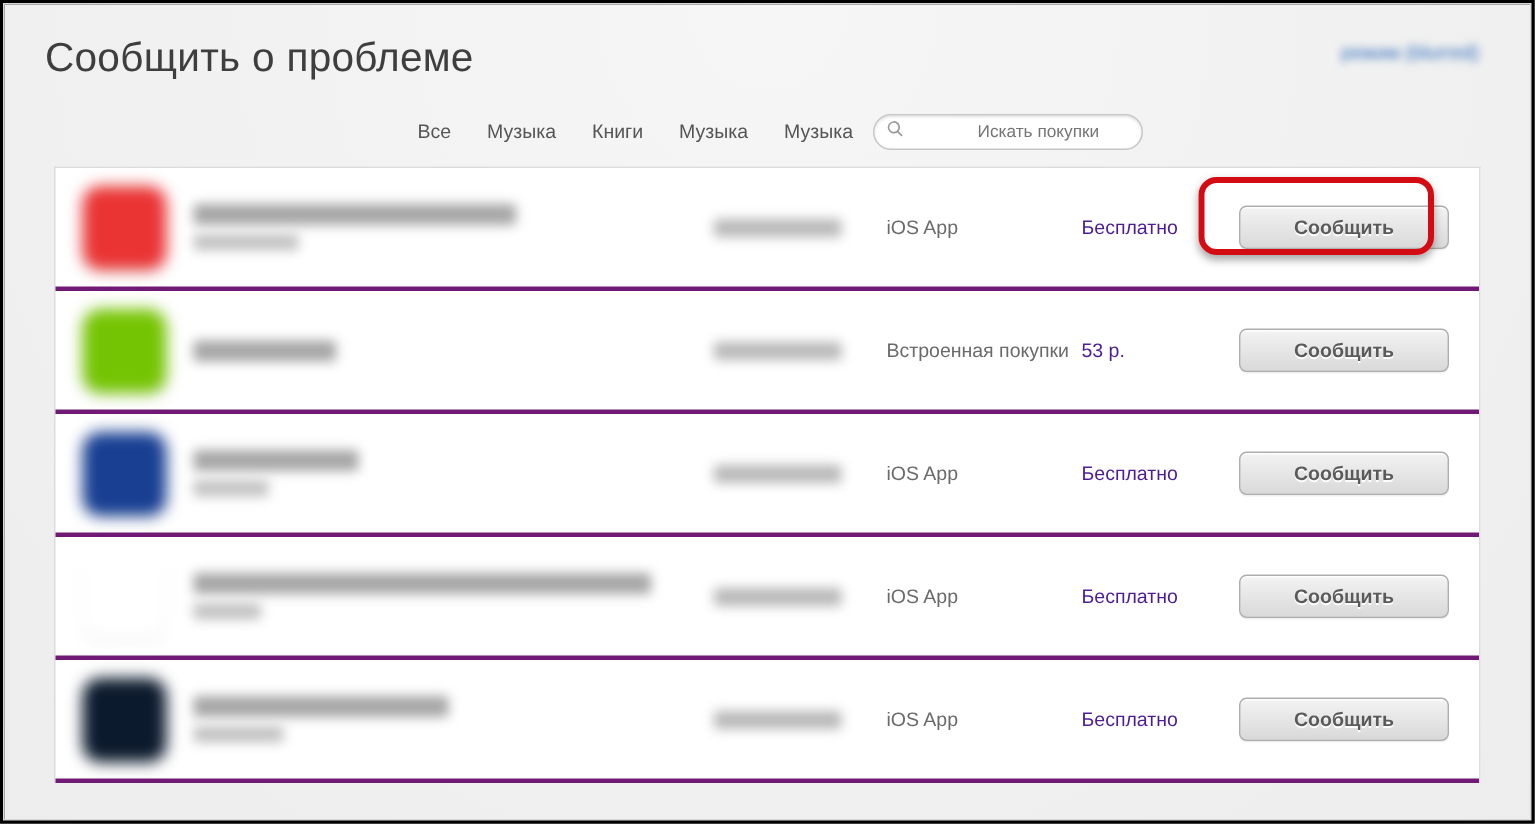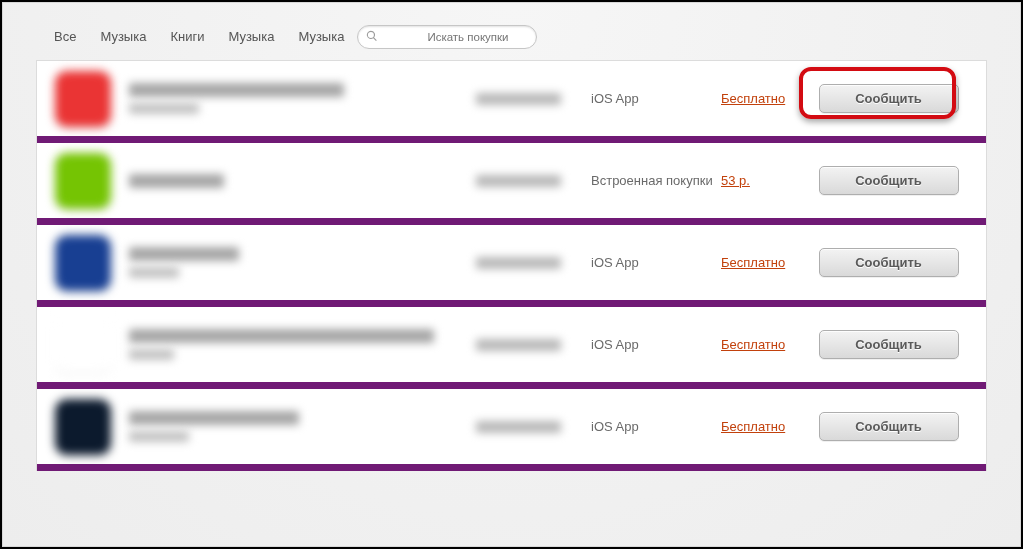--- a/index.html
+++ b/index.html
@@ -31,21 +31,21 @@
   .user-id {
     font-size: 13px;
     color: #2a68b9;
     filter: blur(3px);
     margin-top: 4px;
   }
 
   .navrow {
     display: flex;
     align-items: center;
-    justify-content: flex-start;
+    justify-content: center;
     margin: 20px 34px 0 40px;
   }
   .tabs {
     display: flex;
     align-items: center;
     gap: 0;
   }
   .tab {
     font-size: 13px;
     color: #555;
@@ -100,21 +100,21 @@
     margin: 10px 33px 0 33px;
     background: #ffffff;
     border: 1px solid #dcdcdc;
     border-bottom: none;
     position: relative;
   }
   .row {
     display: flex;
     align-items: center;
     height: 82px;
-    border-bottom: 7px solid #701a75;
+    border-bottom: 3px solid #701a75;
     padding: 0 20px 0 18px;
   }
   .icon {
     width: 56px;
     height: 56px;
     border-radius: 12px;
     flex: none;
     background: #888;
     box-shadow: 0 1px 1px rgba(0,0,0,0.15);
     filter: blur(5px) saturate(1.2);
@@ -130,22 +130,22 @@
   .meta .t2 { height: 11px; background: #c2c2c2; filter: blur(4px); border-radius: 2px; }
   .date {
     width: 85px;
     height: 12px;
     background: #b8b8b8;
     filter: blur(4px);
     border-radius: 2px;
     margin-right: 30px;
   }
   .type  { width: 130px; font-size: 13px; color: #6a6a6a; }
-  .price { width: 90px;  font-size: 13px; color: #c2410c; text-decoration: underline; }
-  .btnwrap { width: 155px; display:flex; justify-content:center; }
+  .price { width: 90px;  font-size: 13px; color: #4c1d95; }
+  .btnwrap { width: 155px; display:flex; justify-content:flex-end; }
   .btn {
     width: 140px;
     height: 29px;
     border-radius: 5px;
     border: 1px solid #aeaeae;
     background: linear-gradient(#f3f3f3, #d9d9d9);
     box-shadow: 0 1px 0 rgba(0,0,0,0.06), inset 0 1px 0 rgba(255,255,255,0.8);
     font-size: 13px;
     font-weight: 600;
     color: #5a5a5a;
@@ -162,20 +162,24 @@
     border: 4px solid #d30b12;
     border-radius: 12px;
     box-shadow: 0 3px 6px rgba(0,0,0,0.35);
     pointer-events: none;
   }
 </style>
 </head>
 <body>
 
 <div class="frame">
+  <div class="header">
+    <div class="page-title">Сообщить о проблеме</div>
+    <div class="user-id">режим (blurred)</div>
+  </div>
 
   <div class="navrow">
     <div class="tabs" id="tabs">
         <div class="tab">Все</div>
         <div class="tab">Музыка</div>
         <div class="tab">Книги</div>
         <div class="tab">Музыка</div>
         <div class="tab">Музыка</div>
       </div>
     <div class="search">

